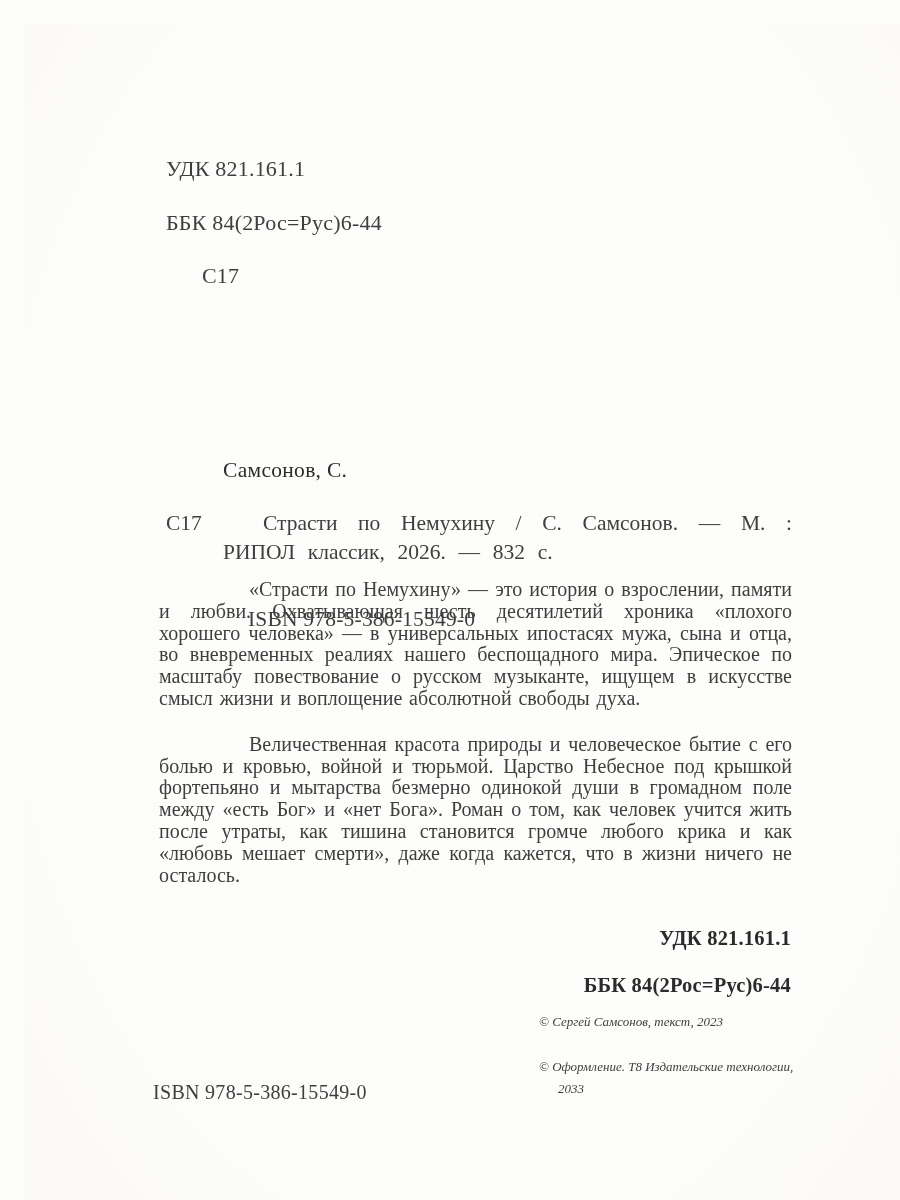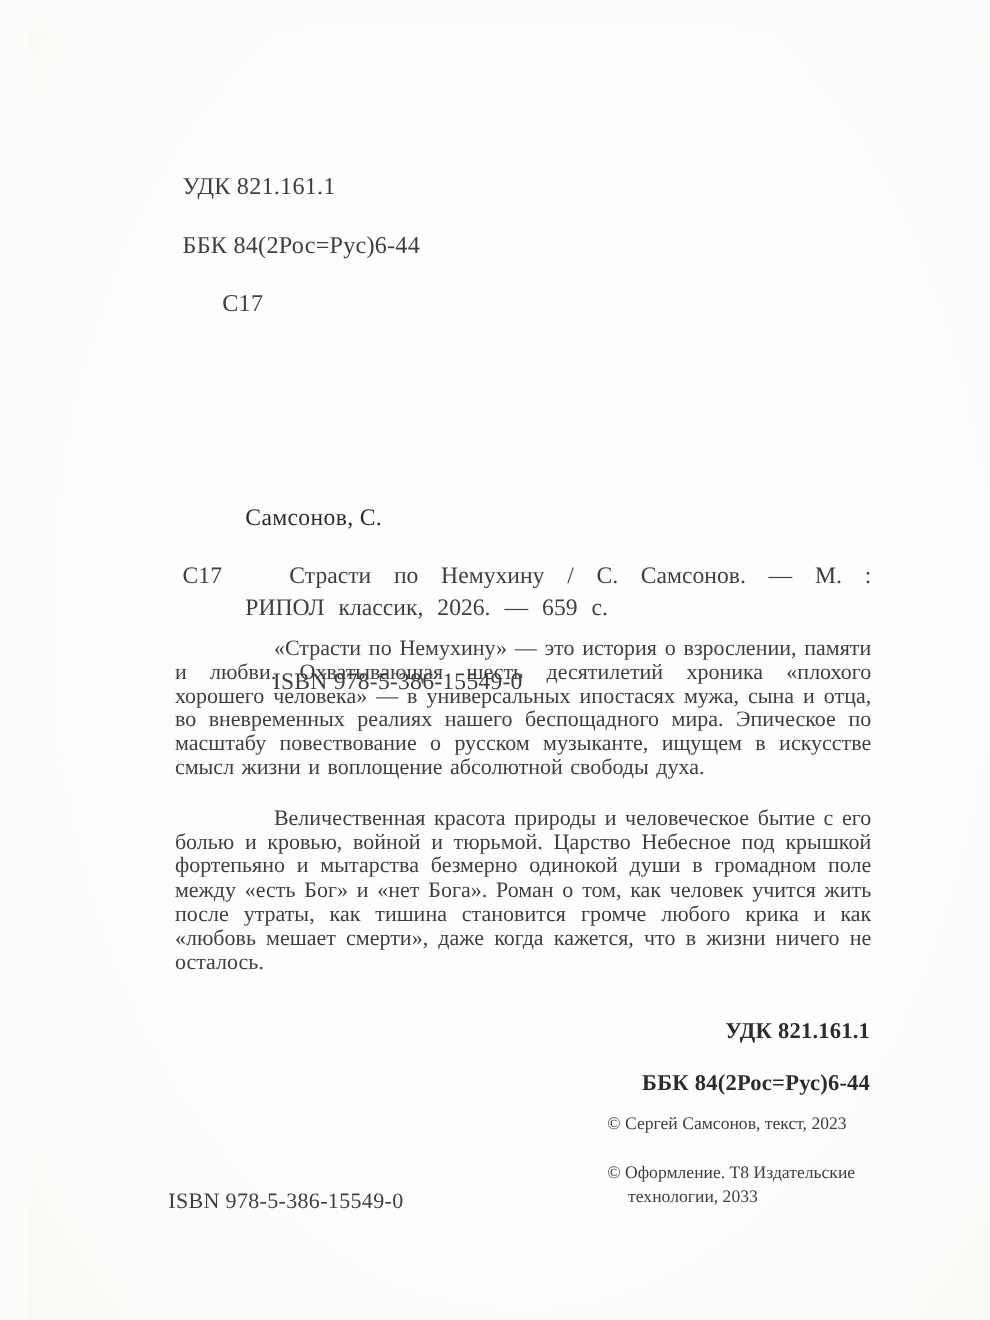--- a/index.html
+++ b/index.html
@@ -70,22 +70,22 @@
   .bottom-codes{
     position:absolute;right:109px;top:879px;
     text-align:right;
     font-weight:bold;color:var(--ink-strong);
     font-size:20.5px;line-height:22.5px;
     letter-spacing:0.2px;
   }
 
   
   .copyright{
-    position:absolute;left:516px;top:963px;width:302px;
-    font-size:16px;line-height:21.4px;
+    position:absolute;left:503px;top:963px;width:302px;
+    font-size:13px;line-height:21.4px;font-style:italic;
   }
   .copyright .notice{
     padding-left:19px;
     text-indent:-19px;
   }
 
   
   .isbn-footer{
     position:absolute;left:117px;top:1045px;
     font-size:20px;letter-spacing:0.3px;
@@ -98,21 +98,21 @@
 
   <div class="top-codes">
     <div class="code-line">УДК 821.161.1</div>
     <div class="code-line">ББК 84(2Рос=Рус)6-44</div>
     <div class="code-line sign">С17</div>
   </div>
 
   <div class="catalog">
     <div class="catalog-author">Самсонов, С.</div>
     <div class="catalog-entry">
-      <span class="catalog-sign">С17</span><span>Страсти по Немухину / С. Самсонов. — М. : РИПОЛ классик, 2026. — 659 с.</span>
+      <span class="catalog-sign">С17</span><span>Страсти по Немухину / С. Самсонов. — М. : РИПОЛ классик, 2026. — 832 с.</span>
     </div>
     <div class="catalog-isbn">ISBN 978-5-386-15549-0</div>
   </div>
 
   <div class="annotation">
     <p>«Страсти по Немухину» — это история о взрослении, памяти и любви. Охватывающая шесть десятилетий хроника «плохого хорошего человека» — в универсальных ипостасях мужа, сына и отца, во вневременных реалиях нашего беспощадного мира. Эпическое по масштабу повествование о русском музыканте, ищущем в искусстве смысл жизни и воплощение абсолютной свободы духа.</p>
     <p>Величественная красота природы и человеческое бытие с его болью и кровью, войной и тюрьмой. Царство Небесное под крышкой фортепьяно и мытарства безмерно одинокой души в громадном поле между «есть Бог» и «нет Бога». Роман о том, как человек учится жить после утраты, как тишина становится громче любого крика и как «любовь мешает смерти», даже когда кажется, что в жизни ничего не осталось.</p>
   </div>
 
   <div class="bottom-codes">

